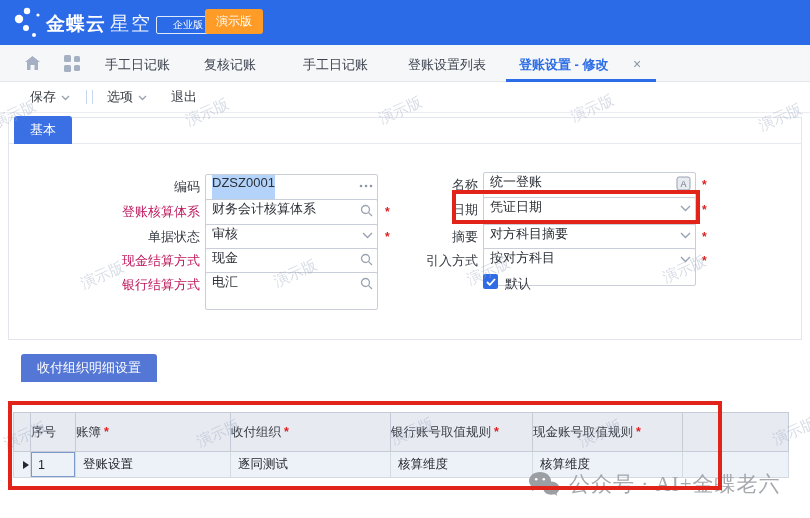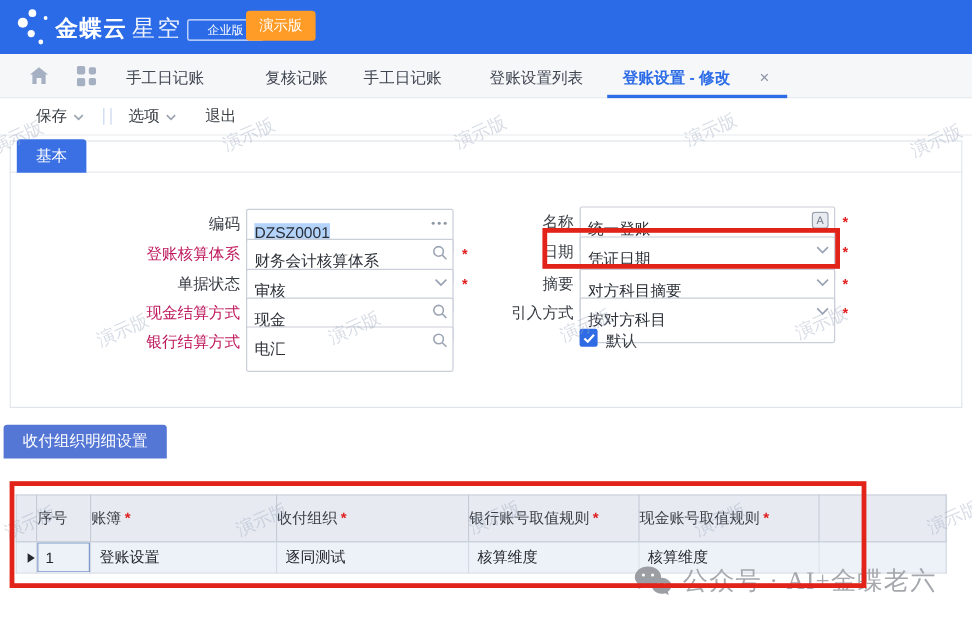--- a/index.html
+++ b/index.html
@@ -34,31 +34,31 @@
   .tb-divider { width:7px; height:14px; border-left:1px solid #c9d6ef; border-right:1px solid #c9d6ef; margin:0 14px 0 16px; }
 
   
   .form-panel { position:absolute; left:8px; top:117px; width:794px; height:223px; border:1px solid #e2e6ec; background:#fff; }
   .panel-tab-line { position:absolute; left:8px; top:143px; width:794px; height:1px; background:#e6e9ee; }
   .tab-basic { position:absolute; left:14px; top:116px; width:58px; height:28px; background:#3b70e4; color:#fff; font-size:13px; display:flex; align-items:center; justify-content:center; border-radius:3px 3px 0 0; z-index:3; }
 
   .frow { position:absolute; height:23px; }
   .flabel { position:absolute; top:4px; font-size:13px; color:#383c43; text-align:right; white-space:nowrap; }
   .flabel.link { color:#be185d; }
-  .fbox { position:absolute; top:0; height:38px; background:#fff; border:1px solid #c9ced8; border-radius:2px; font-size:13px; color:#2b2f36; display:flex; align-items:center; padding-left:6px; overflow:hidden; }
+  .fbox { position:absolute; top:0; height:38px; background:#fff; border:1px solid #c9ced8; border-radius:2px; font-size:13px; color:#2b2f36; display:flex; padding-left:6px; overflow:hidden; }
   .fbox .val { white-space:nowrap; }
   .fbox .val.selected { background:#b3d3fb; }
   .fbox .ficon { position:absolute; right:4px; top:0; height:21px; display:flex; align-items:center; }
   .star { position:absolute; top:6px; color:#e02020; font-size:12px; font-weight:bold; }
 
   .chk { position:absolute; width:15px; height:15px; background:#2e6be5; border-radius:2px; display:flex; align-items:center; justify-content:center; }
   .chk-label { position:absolute; font-size:13px; color:#383c43; }
 
   
-  .tab-detail { position:absolute; left:3px; top:354px; width:136px; height:28px; background:#5476d5; color:#fff; font-size:13px; display:flex; align-items:center; justify-content:center; border-radius:3px 3px 0 0; }
+  .tab-detail { position:absolute; left:21px; top:354px; width:136px; height:28px; background:#5476d5; color:#fff; font-size:13px; display:flex; align-items:center; justify-content:center; border-radius:3px 3px 0 0; }
   .grid-actions { position:absolute; left:20px; top:386px; display:flex; gap:17px; }
   .grid-actions span { font-size:13px; color:#33373d; }
 
   table.grid { position:absolute; left:13px; top:412px; width:776px; border-collapse:collapse; table-layout:fixed; }
   table.grid th { height:39px; background:#e7eaf1; font-size:12.5px; font-weight:normal; color:#3a3e44; border:1px solid #c5ccd8; text-align:left; }
   table.grid td { height:26px; background:#edf1f8; font-size:12.5px; color:#24272c; border:1px solid #d4dae3; border-top:none; padding-left:7px; white-space:nowrap; overflow:hidden; }
   table.grid th .hstar { color:#e02020; margin-left:3px; font-weight:bold; }
   td.marker { padding:0; text-align:center; }
   .tri-right { display:inline-block; width:0; height:0; border-top:4px solid transparent; border-bottom:4px solid transparent; border-left:6px solid #25282d; }
   td.seq { background:#f1f2f4; box-shadow:inset 0 0 0 1px #7d99cc; }
@@ -97,21 +97,21 @@
     <svg class="nav-ico" style="left:24px" width="17" height="16" viewBox="0 0 17 16">
       <path d="M8.5 1 L16 7 L14 7 L14 15 L10.5 15 L10.5 10 L6.5 10 L6.5 15 L3 15 L3 7 L1 7 Z" fill="#a6b0c3"></path>
     </svg>
     <svg class="nav-ico" style="left:64px" width="17" height="17" viewBox="0 0 17 17">
       <rect x="0" y="0" width="7" height="7" rx="1.5" fill="#a6b0c3"></rect>
       <rect x="10" y="1" width="6" height="6" rx="1.5" fill="#a6b0c3"></rect>
       <rect x="0" y="10" width="7" height="7" rx="1.5" fill="#a6b0c3"></rect>
       <rect x="10" y="10" width="6" height="6" rx="1.5" fill="#a6b0c3"></rect>
     </svg>
     <span class="nav-tab" style="left:105px">手工日记账</span>
-    <span class="nav-tab" style="left:221px">复核记账</span>
+    <span class="nav-tab" style="left:204px">复核记账</span>
     <span class="nav-tab" style="left:303px">手工日记账</span>
     <span class="nav-tab" style="left:408px">登账设置列表</span>
     <span class="nav-tab active" style="left:519px">登账设置 - 修改</span>
     <span class="nav-close" style="left:633px">×</span>
   </div>
   <div class="nav-underline"></div>
 
   <div class="toolbar">
     <span class="tb-item" style="margin-left:30px">
       <span>保存</span>

